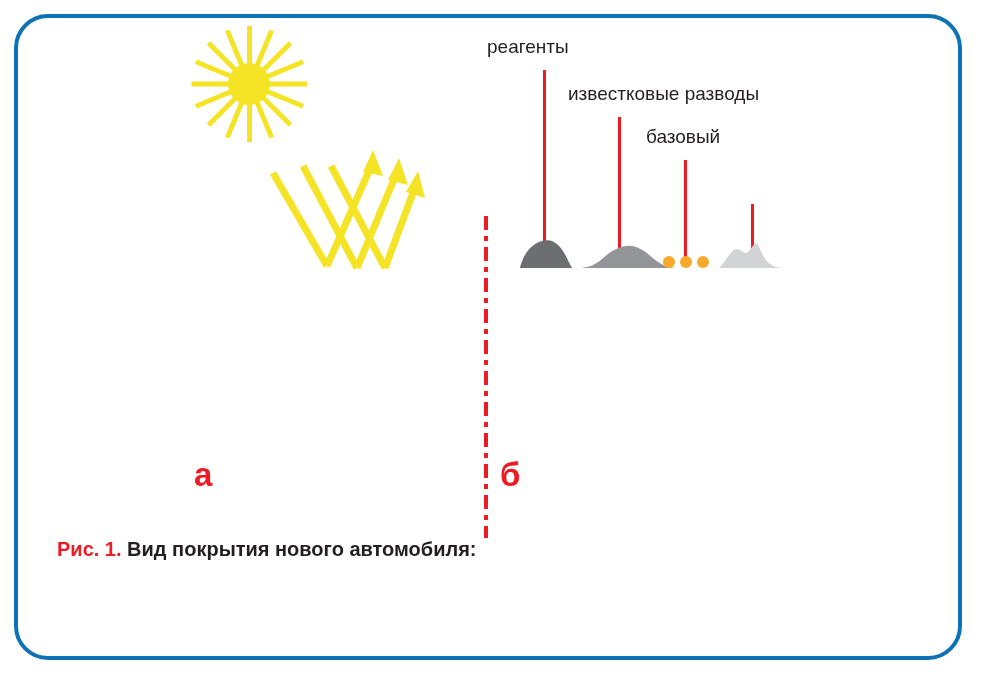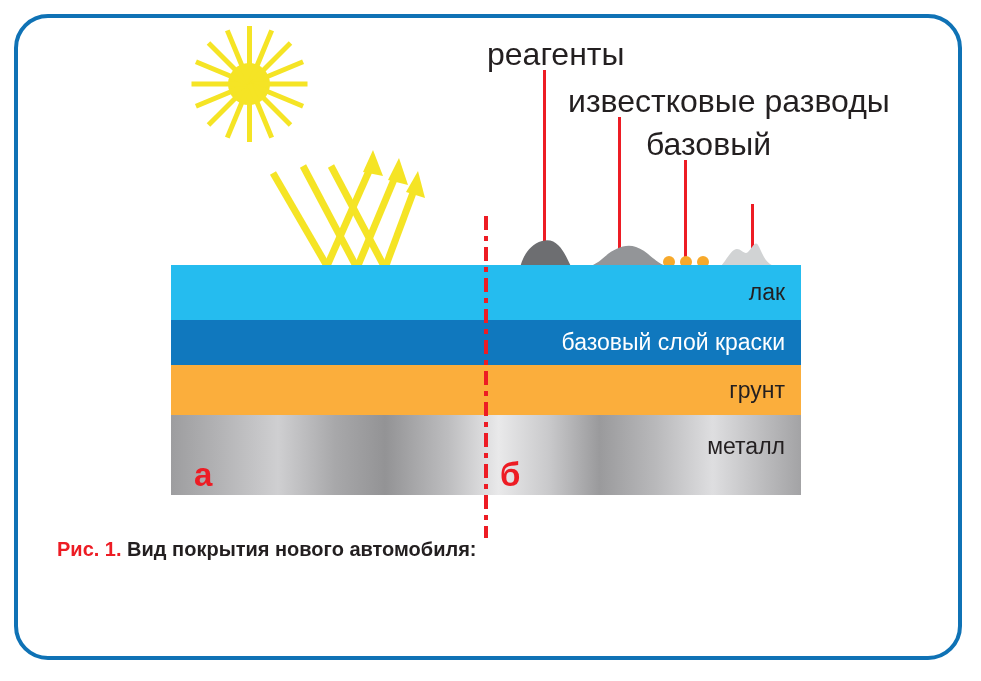--- a/index.html
+++ b/index.html
@@ -170,21 +170,21 @@
   #grain-2 { left: 190px; }
   #grain-3 { left: 207px; }
   
   .leader {
     position: absolute;
     width: 3px;
     background: #ed1c24;
   }
   .callout-label {
     position: absolute;
-    font-size: 32px;
+    font-size: 19px;
     color: #231f20;
     white-space: nowrap;
   }
   
   #caption {
     position: absolute;
     left: 57px;
     top: 536px;
     width: 880px;
     font-size: 20px;
@@ -258,34 +258,20 @@
       <path d="M88,40 C96,40 104,38 112,31 C122,22 134,15 146,19
                C158,23 164,34 176,38 C182,40 186,40 190,40 Z" fill="#939598"></path>
       <path d="M228,40 C232,40 238,26 244,22 C250,18 254,28 258,24
                C262,20 265,12 268,17 C271,22 274,32 280,36 C286,40 290,40 296,40 Z" fill="#d1d3d4"></path>
     </svg>
     <div class="grain" id="grain-1"></div>
     <div class="grain" id="grain-2"></div>
     <div class="grain" id="grain-3"></div>
   </div>
 
-  <div id="stack">
-    <div class="layer" id="layer-clearcoat">
-      <span class="layer-label">лак</span>
-    </div>
-    <div class="layer" id="layer-basecoat">
-      <span class="layer-label on-dark">базовый слой краски</span>
-    </div>
-    <div class="layer" id="layer-primer">
-      <span class="layer-label">грунт</span>
-    </div>
-    <div class="layer" id="layer-metal">
-      <span class="layer-label">металл</span>
-    </div>
-  </div>
 
   <div id="divider"></div>
   <div class="region-marker" id="marker-a">а</div>
   <div class="region-marker" id="marker-b">б</div>
 
   <div id="caption">
     <div>
       <span class="cap-red">Рис. 1.</span><span> Вид покрытия нового автомобиля:</span>
     </div>
   </div>

